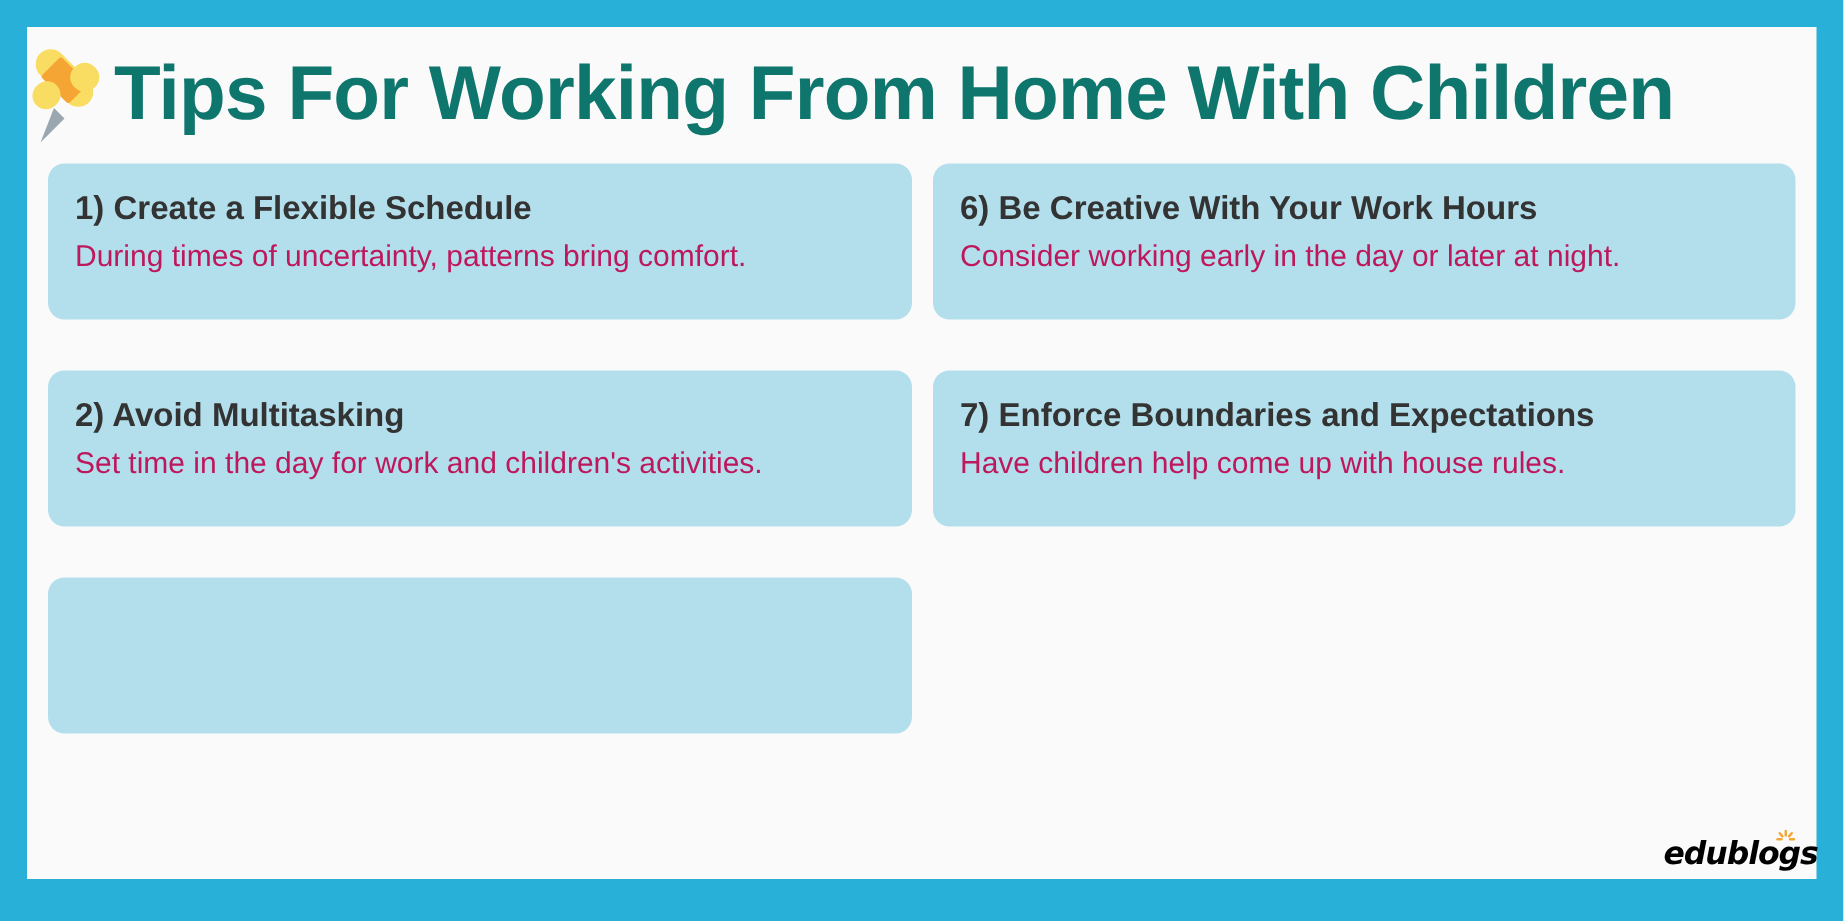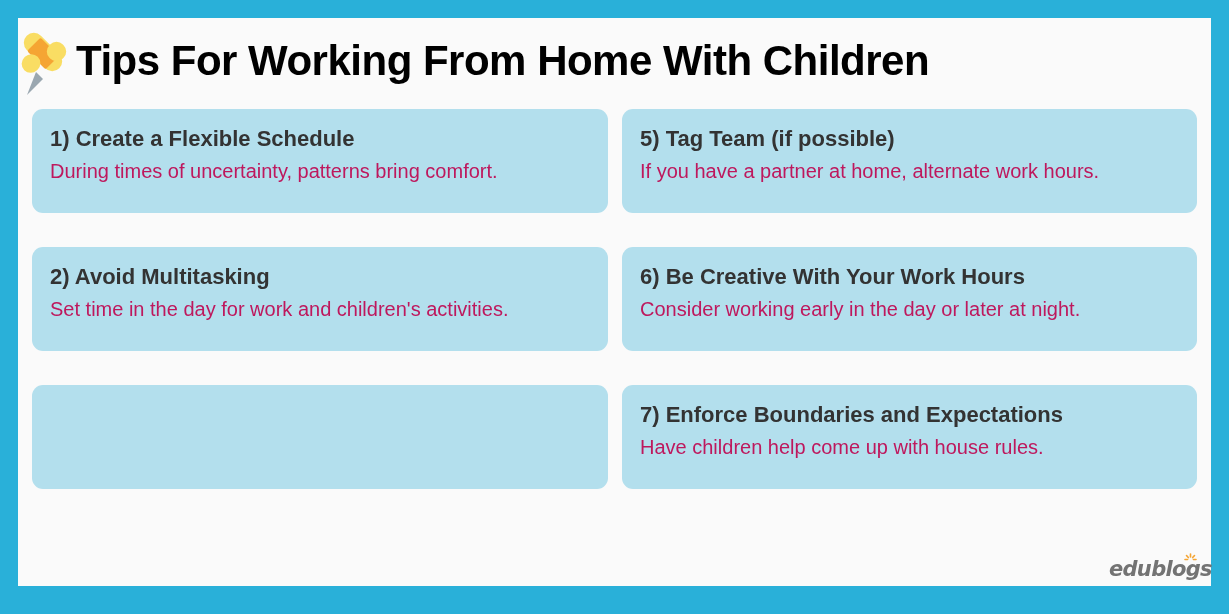--- a/index.html
+++ b/index.html
@@ -47,23 +47,23 @@
 
   .pin-icon {
     width: 58px;
     height: 70px;
     flex: 0 0 58px;
     margin-left: -2px;
     margin-top: 4px;
   }
 
   .title {
-    font-size: 42px;
+    font-size: 51px;
     font-weight: bold;
-    color: #000000;
+    color: #0f766e;
     letter-spacing: -0.5px;
     white-space: nowrap;
     line-height: 1;
     margin-left: 2px;
   }
 
   
   .grid {
     position: absolute;
     left: 14px;
@@ -116,21 +116,21 @@
     bottom: 2px;
     width: 92px;
     height: 30px;
   }
 
   .logo-text {
     font-family: "DejaVu Sans", sans-serif;
     font-size: 21px;
     font-weight: bold;
     font-style: italic;
-    color: #737373;
+    color: #000000;
     letter-spacing: -0.7px;
     line-height: 30px;
     text-align: right;
     display: block;
     padding-right: 3px;
   }
 
   .logo-spark {
     position: absolute;
     right: 4px;
@@ -165,24 +165,20 @@
         </div>
         <div class="card">
           <div class="card-heading">2) Avoid Multitasking</div>
           <div class="card-body">Set time in the day for work and children's activities.</div>
         </div>
         <div class="card">
         </div>
       </div>
 
       <div class="column column-right">
-        <div class="card">
-          <div class="card-heading">5) Tag Team (if possible)</div>
-          <div class="card-body">If you have a partner at home, alternate work hours.</div>
-        </div>
         <div class="card">
           <div class="card-heading">6) Be Creative With Your Work Hours</div>
           <div class="card-body">Consider working early in the day or later at night.</div>
         </div>
         <div class="card">
           <div class="card-heading">7) Enforce Boundaries and Expectations</div>
           <div class="card-body">Have children help come up with house rules.</div>
         </div>
       </div>
 

